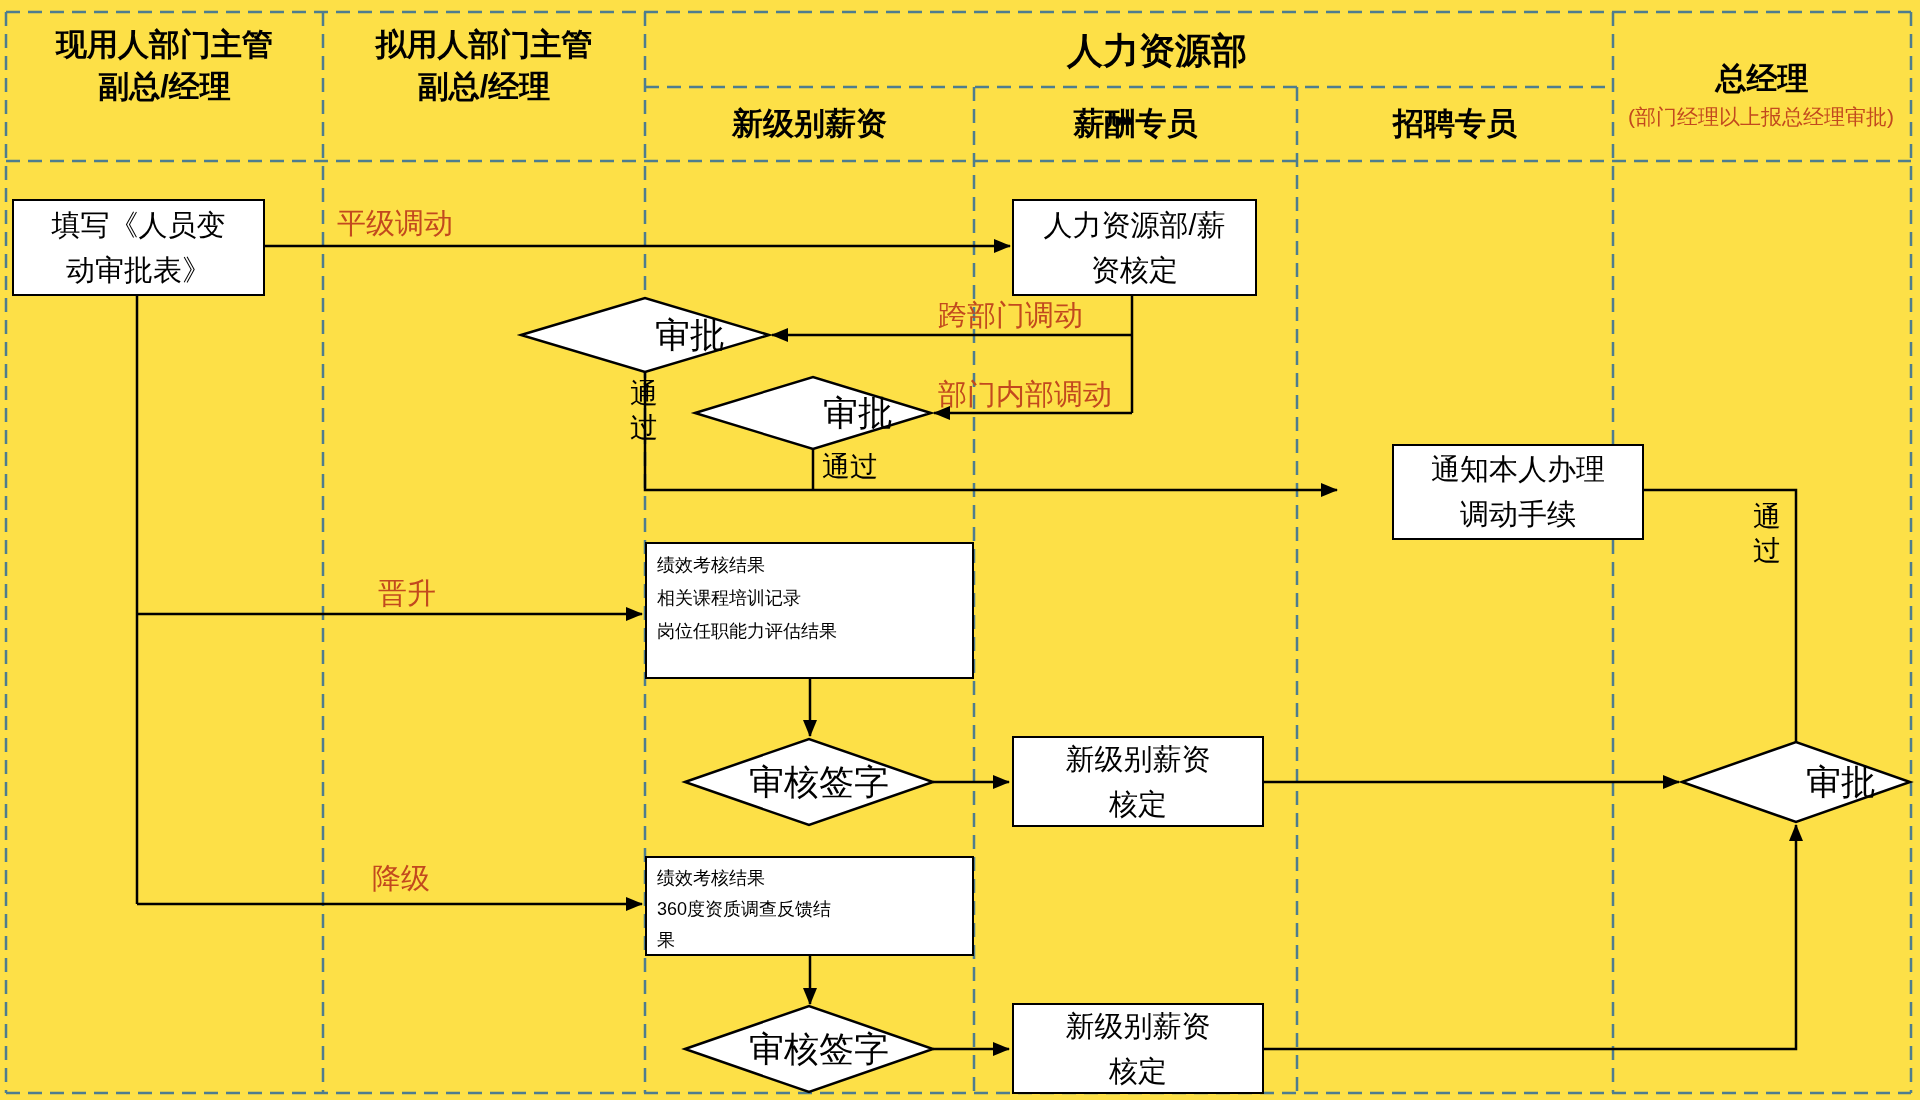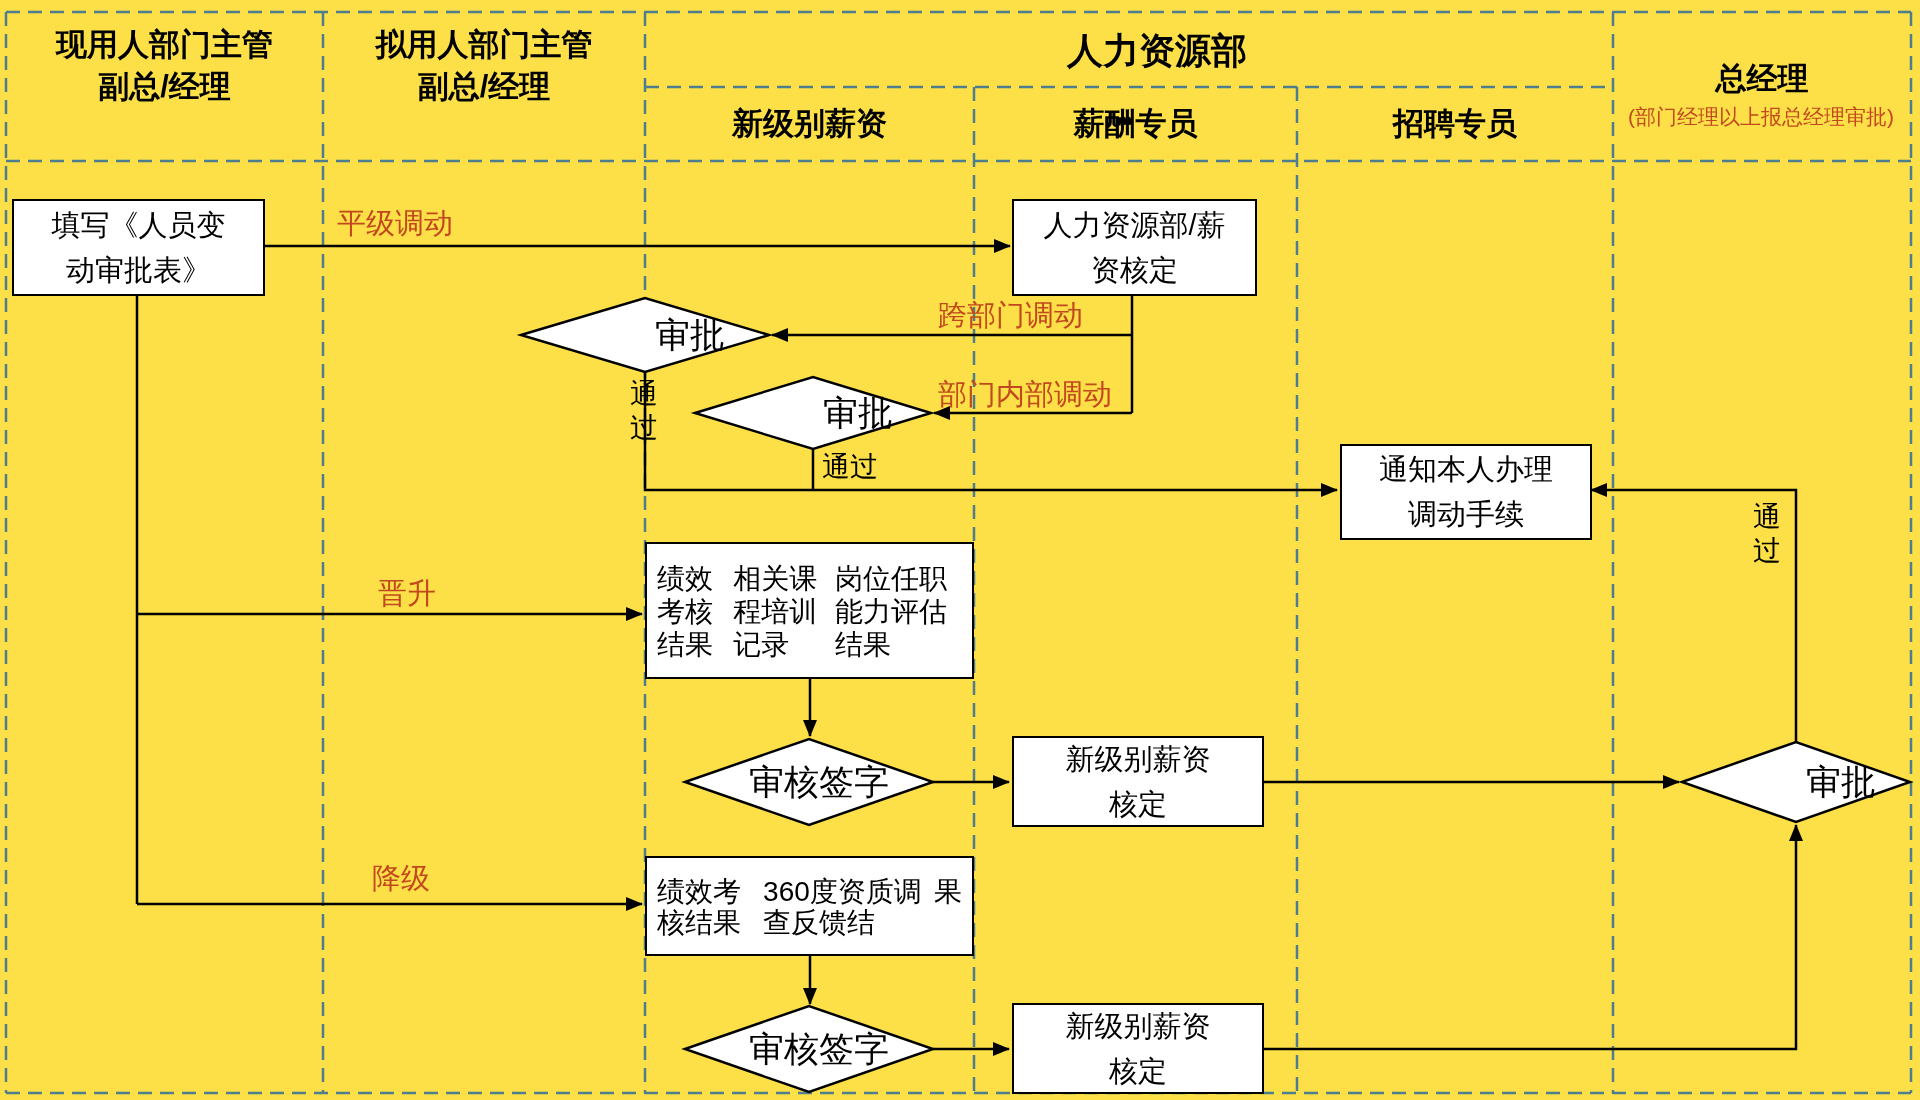--- a/index.html
+++ b/index.html
@@ -2,21 +2,21 @@
 <html><head>
 <meta charset="utf-8">
 <style>
   html,body{margin:0;padding:0;background:#ffffff;}
   body{font-family:"Liberation Sans","DejaVu Sans",sans-serif;}
   #stage{position:relative;width:1920px;height:1100px;background:#fde047;overflow:hidden;color:#000;}
   svg{position:absolute;left:0;top:0;}
   .lane-title{position:absolute;text-align:center;font-weight:700;font-size:31px;line-height:42px;color:#000;}
   .sub-title{position:absolute;text-align:center;font-weight:700;font-size:31px;line-height:36px;color:#000;}
   .box{position:absolute;border:2.5px solid #000;background:#fff;display:flex;flex-direction:column;align-items:center;justify-content:center;text-align:center;font-size:29px;line-height:37px;gap:8px;}
-  .docbox{position:absolute;border:2.5px solid #000;background:#fff;display:flex;flex-direction:row;align-items:flex-start;justify-content:flex-start;text-align:left;font-size:28px;line-height:33px;padding:18px 10px;box-sizing:border-box;}
+  .docbox{position:absolute;border:2.5px solid #000;background:#fff;display:flex;flex-direction:column;align-items:flex-start;justify-content:flex-start;text-align:left;font-size:18px;line-height:33px;padding:5px 10px;box-sizing:border-box;}
   .dlabel{position:absolute;width:160px;text-align:right;font-size:35px;line-height:36px;}
   .redlab{position:absolute;color:#c2491e;font-size:29px;line-height:32px;white-space:nowrap;}
   .pass{position:absolute;font-size:28px;line-height:34px;color:#000;}
   .pass-v{width:34px;text-align:center;word-break:break-all;}
   .gm-note{position:absolute;color:#c2491e;font-size:21px;line-height:26px;white-space:nowrap;text-align:center;}
 </style>
 </head>
 <body>
 
 <div id="stage">
@@ -86,21 +86,21 @@
   <div class="gm-note" style="left:1601px;top:104px;width:320px;">(部门经理以上报总经理审批)</div>
 
   <div class="box" style="left:12px;top:199px;width:249px;height:93px;">
     <div>填写《人员变</div>
     <div>动审批表》</div>
   </div>
   <div class="box" style="left:1012px;top:199px;width:241px;height:93px;">
     <div>人力资源部/薪</div>
     <div>资核定</div>
   </div>
-  <div class="box" style="left:1340px;top:444px;width:248px;height:92px;">
+  <div class="box" style="left:1392px;top:444px;width:248px;height:92px;">
     <div>通知本人办理</div>
     <div>调动手续</div>
   </div>
   <div class="docbox" style="left:645px;top:542px;width:329px;height:137px;">
     <div>绩效考核结果</div>
     <div>相关课程培训记录</div>
     <div>岗位任职能力评估结果</div>
   </div>
   <div class="box" style="left:1012px;top:736px;width:248px;height:87px;">
     <div>新级别薪资</div>

